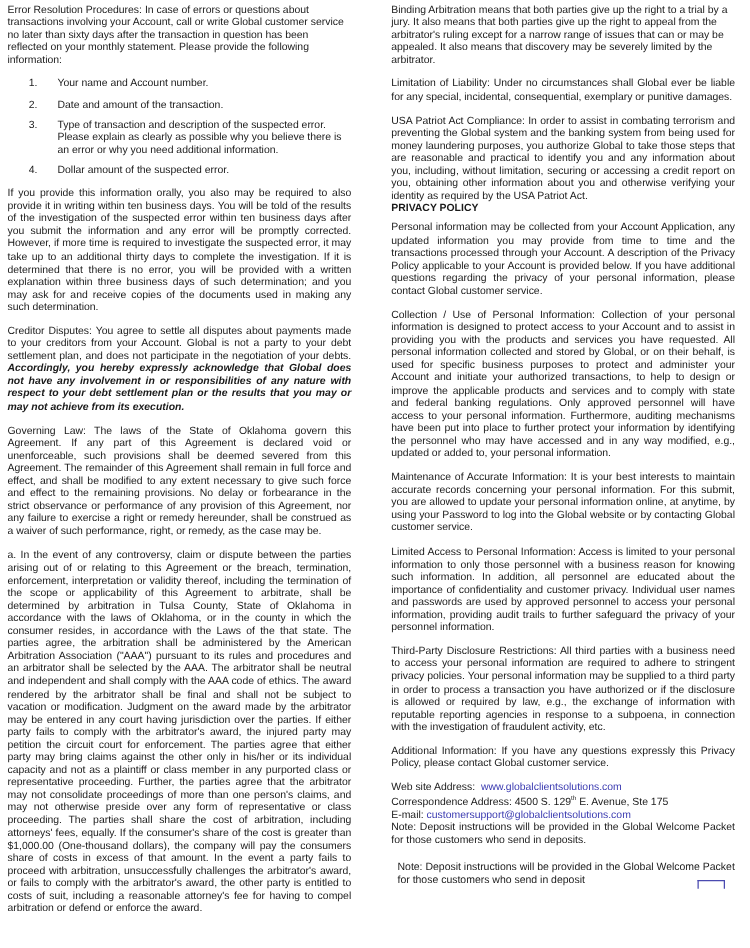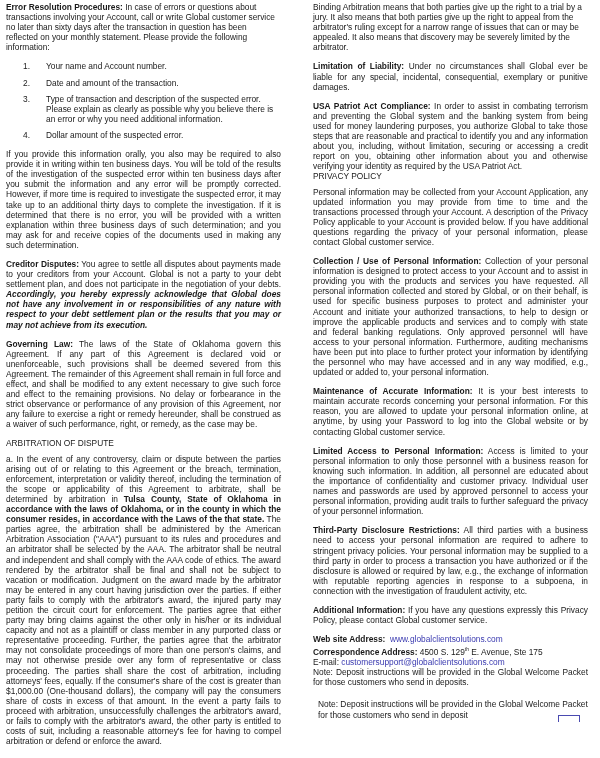--- a/index.html
+++ b/index.html
@@ -3,23 +3,23 @@
 <meta charset="utf-8">
 <style>
   html, body { margin: 0; padding: 0; background: #ffffff; }
   body { width: 600px; height: 758px; overflow: hidden; position: relative;
          font-family: "Liberation Sans", sans-serif; color: #1a1a1a; }
   .col { position: absolute; top: 2px; width: 275px; font-size: 8.35px; line-height: 10.1px; }
   .col.left { left: 6px; }
   .col.right { left: 313px; }
   p { margin: 0 0 9px 0; text-align: justify; }
   p.nj { text-align: left; }
-  b { font-weight: bold; }
+  b { font-weight: normal; }
   .bi { font-weight: bold; font-style: italic; }
-  .head { font-weight: normal; margin: 0 0 5px 0; }
+  .head { font-weight: bold; margin: 0 0 5px 0; }
   ol { margin: 0 0 9px 0; padding: 0; list-style: none; }
   ol li { position: relative; padding-left: 40px; margin-bottom: 6px; }
   ol li .num { position: absolute; left: 17px; }
   .link { color: #3a3ab0; }
   .cs p { margin: 0; text-align: left; }
   .cs .indent { padding-left: 115px; }
   .gap { display: inline-block; width: 26px; }
   .note2 { margin-top: 12px; padding-left: 5px; text-align: left; font-size: 8.4px; }
   .stamp { position: absolute; right: 8px; bottom: -2px; width: 20px; height: 6px;
            border: 1px solid #4a4ab0; border-bottom: none; }
@@ -41,21 +41,20 @@
   <p>If you provide this information orally, you also may be required to also provide it in writing within ten business days.  You will be told of the results of the investigation of the suspected error within ten business days after you submit the information and any error will be promptly corrected.  However, if more time is required to investigate the suspected error, it may take up to an additional thirty days to complete the investigation.  If it is determined that there is no error, you will be provided with a written explanation within three business days of such determination; and you may ask for and receive copies of the documents used in making any such determination.</p>
 
   <p>
     <b>Creditor Disputes:</b><span> You agree to settle all disputes about payments made to your creditors from your Account.  Global is not a party to your debt settlement plan, and does not participate in the negotiation of your debts. </span><span class="bi">Accordingly, you hereby expressly acknowledge that Global does not have any involvement in or responsibilities of any nature with respect to your debt settlement plan or the results that you may or may not achieve from its execution.</span>
   </p>
 
   <p>
     <b>Governing Law:</b><span> The laws of the State of Oklahoma govern this Agreement.  If any part of this Agreement is declared void or unenforceable, such provisions shall be deemed severed from this Agreement. The remainder of this Agreement shall remain in full force and effect, and shall be modified to any extent necessary to give such force and effect to the remaining provisions.  No delay or forbearance in the strict observance or performance of any provision of this Agreement, nor any failure to exercise a right or remedy hereunder, shall be construed as a waiver of such performance, right, or remedy, as the case may be.</span>
   </p>
 
-  <div class="head">ARBITRATION OF DISPUTE</div>
   <p>
     <span>a. In the event of any controversy, claim or dispute between the parties arising out of or relating to this Agreement or the breach, termination, enforcement, interpretation or validity thereof, including the termination of the scope or applicability of this Agreement to arbitrate, shall be determined by arbitration in </span><b>Tulsa County, State of Oklahoma in accordance with the laws of Oklahoma, or in the county in which the consumer resides, in accordance with the Laws of the that state.</b><span> The parties agree, the arbitration shall be administered by the American Arbitration Association ("AAA") pursuant to its rules and procedures and an arbitrator shall be selected by the AAA. The arbitrator shall be neutral and independent and shall comply with the AAA code of ethics. The award rendered by the arbitrator shall be final and shall not be subject to vacation or modification. Judgment on the award made by the arbitrator may be entered in any court having jurisdiction over the parties. If either party fails to comply with the arbitrator's award, the injured party may petition the circuit court for enforcement. The parties agree that either party may bring claims against the other only in his/her or its individual capacity and not as a plaintiff or class member in any purported class or representative proceeding. Further, the parties agree that the arbitrator may not consolidate proceedings of more than one person's claims, and may not otherwise preside over any form of representative or class proceeding. The parties shall share the cost of arbitration, including attorneys' fees, equally. If the consumer's share of the cost is greater than $1,000.00 (One-thousand dollars), the company will pay the consumers share of costs in excess of that amount. In the event a party fails to proceed with arbitration, unsuccessfully challenges the arbitrator's award, or fails to comply with the arbitrator's award, the other party is entitled to costs of suit, including a reasonable attorney's fee for having to compel arbitration or defend or enforce the award.</span>
   </p>
 </div>
 
 <div class="col right">
   <p class="nj">Binding Arbitration means that both parties give up the right to a trial by a jury. It also means that both parties give up the right to appeal from the arbitrator's ruling except for a narrow range of issues that can or may be appealed. It also means that discovery may be severely limited by the arbitrator.</p>
 
   <p>
     <b>Limitation of Liability:</b><span> Under no circumstances shall Global ever be liable for any special, incidental, consequential, exemplary or punitive damages.</span>
@@ -66,21 +65,21 @@
   </p>
 
   <div class="head">PRIVACY POLICY</div>
   <p>Personal information may be collected from your Account Application, any updated information you may provide from time to time and the transactions processed through your Account. A description of the Privacy Policy applicable to your Account is provided below. If you have additional questions regarding the privacy of your personal information, please contact Global customer service.</p>
 
   <p>
     <b>Collection / Use of Personal Information:</b><span> Collection of your personal information is designed to protect access to your Account and to assist in providing you with the products and services you have requested. All personal information collected and stored by Global, or on their behalf, is used for specific business purposes to protect and administer your Account and initiate your authorized transactions, to help to design or improve the applicable products and services and to comply with state and federal banking regulations.  Only approved personnel will have access to your personal information. Furthermore, auditing mechanisms have been put into place to further protect your information by identifying the personnel who may have accessed and in any way modified, e.g., updated or added to, your personal information.</span>
   </p>
 
   <p>
-    <b>Maintenance of Accurate Information:</b><span> It is your best interests to maintain accurate records concerning your personal information. For this reason, you are allowed to update your personal information online, at anytime, by using your Password to log into the Global website or by contacting Global customer service.</span>
+    <b>Maintenance of Accurate Information:</b><span> It is your best interests to maintain accurate records concerning your personal information. For this submit, you are allowed to update your personal information online, at anytime, by using your Password to log into the Global website or by contacting Global customer service.</span>
   </p>
 
   <p>
     <b>Limited Access to Personal Information:</b><span> Access is limited to your personal information to only those personnel with a business reason for knowing such information.  In addition, all personnel are educated about the importance of confidentiality and customer privacy. Individual user names and passwords are used by approved personnel to access your personal information, providing audit trails to further safeguard the privacy of your personnel information.</span>
   </p>
 
   <p>
     <b>Third-Party Disclosure Restrictions:</b><span> All third parties with a business need to access your personal information are required to adhere to stringent privacy policies. Your personal information may be supplied to a third party in order to process a transaction you have authorized or if the disclosure is allowed or required by law, e.g., the exchange of information with reputable reporting agencies in response to a subpoena, in connection with the investigation of fraudulent activity, etc.</span>
   </p>
 

